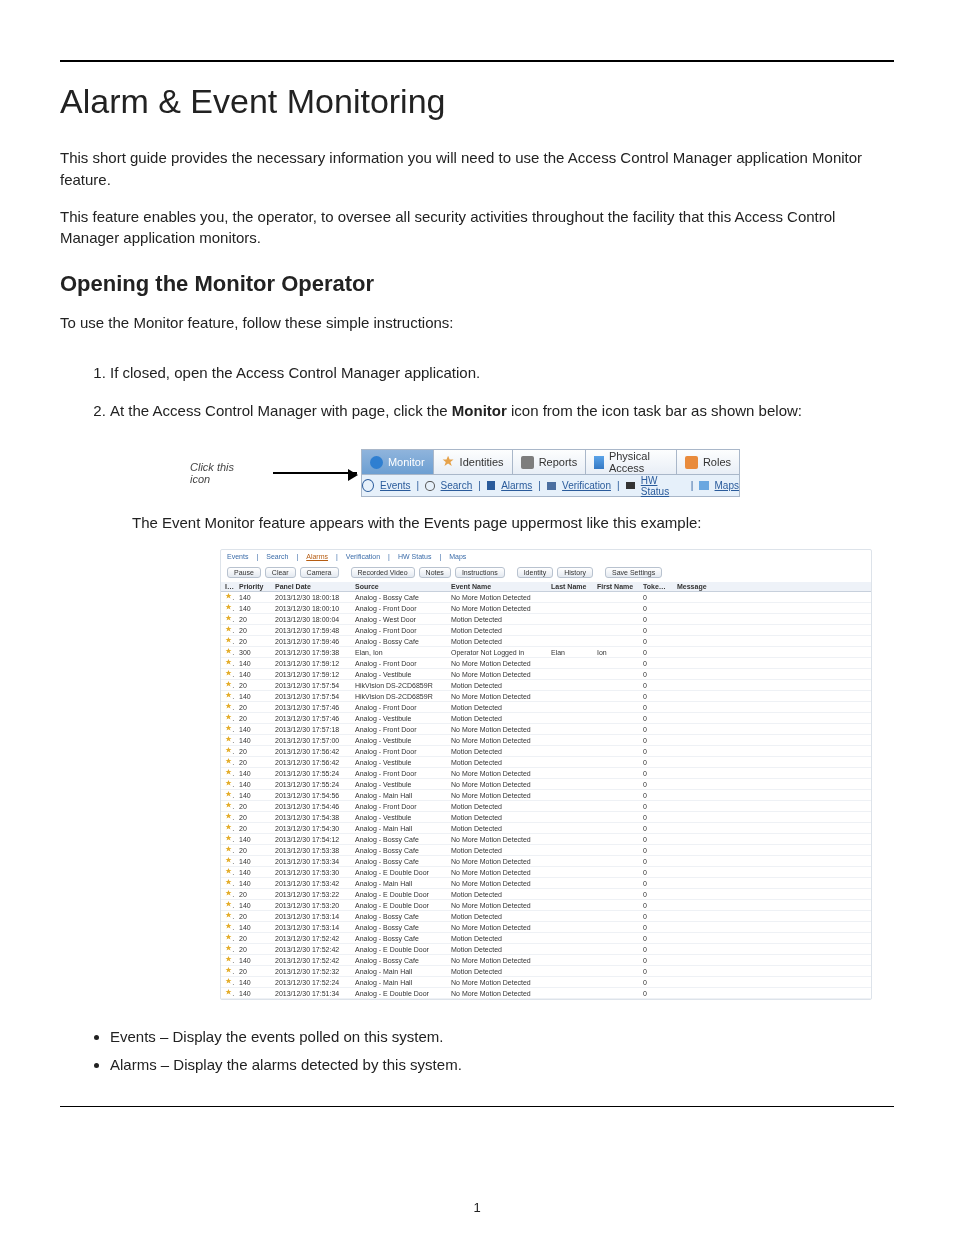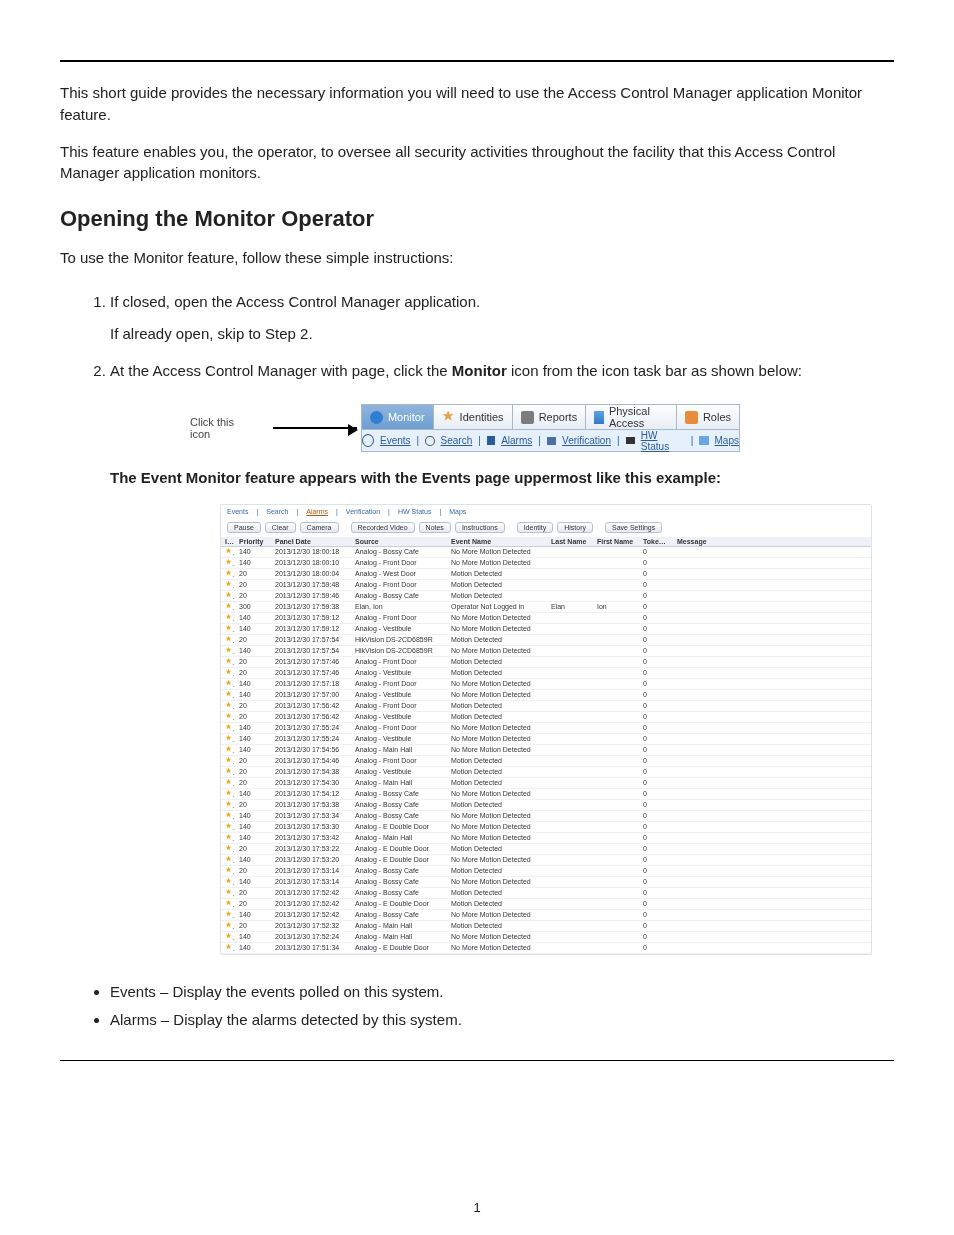--- a/index.html
+++ b/index.html
@@ -6,30 +6,30 @@
   .page {
     width:954px; min-height:1235px; margin:0 auto; box-sizing:border-box;
     padding:60px 60px 30px 60px; position:relative;
     font-family:Arial,Helvetica,sans-serif; color:#222;
   }
   hr.rule-top { border:none; border-top:2px solid #000; margin:0 0 20px; }
   hr.rule-bot { border:none; border-top:1px solid #000; margin:30px 0 10px; }
   h1.title { font-size:34px; font-weight:300; margin:12px 0 26px; }
   p.body, p.intro, li { font-size:15px; line-height:1.45; }
   h2.section { font-size:22px; font-weight:700; margin:22px 0 10px; }
-  ol.steps { padding-left:50px; margin:22px 0; }
+  ol.steps { padding-left:50px; margin:28px 0; }
   ol.steps > li { margin-bottom:16px; }
   ol.steps > li p { margin:10px 0; }
   ul.bullets { list-style:disc; padding-left:50px; margin:26px 0; }
   ul.bullets li { margin-bottom:6px; }
   .pagenum { position:absolute; bottom:20px; left:0; right:0; text-align:center; font-size:13px; }
 
   
   .toolbar-figure { width:550px; margin:6px 0 6px 130px; font-size:11px; }
-  .click-label { color:#444; margin-right:17px; display:inline-block; }
+  .click-label { font-style:italic; color:#444; margin-right:17px; display:inline-block; }
   .arrow-right {
     display:inline-block; width:85px; border-top:2px solid #000; vertical-align:middle; position:relative;
     margin-right:4px;
   }
   .arrow-right::after {
     content:""; position:absolute; right:-1px; top:-5px;
     border-left:10px solid #000; border-top:6px solid transparent; border-bottom:6px solid transparent;
   }
   .tb-row1, .tb-row2 { display:flex; align-items:stretch; border:1px solid #a9b7c9; }
   .tb-row1 { height:24px; }
@@ -89,31 +89,31 @@
   col.c-ln{width:46px}
   col.c-fn{width:46px}
   col.c-tok{width:34px}
   col.c-msg{width:auto}
 </style>
 </head>
 <body>
 
 <div class="page">
   <hr class="rule-top">
+  <h1 class="title">Alarm &amp; Event Monitoring</h1>
 
   <p class="intro">This short guide provides the necessary information you will need to use the Access Control Manager application Monitor feature.</p>
   <p class="intro">This feature enables you, the operator, to oversee all security activities throughout the facility that this Access Control Manager application monitors.</p>
 
   <h2 class="section">Opening the Monitor Operator</h2>
   <p class="body">To use the Monitor feature, follow these simple instructions:</p>
 
   <ol class="steps">
     <li>
       <span>If closed, open the Access Control Manager application.</span>
-      <p>If already open, skip to Step 2.</p>
     </li>
     <li>
       <span>At the Access Control Manager with page, click the </span><strong>Monitor</strong><span> icon from the icon task bar as shown below:</span>
     </li>
   </ol>
 
   <div class="toolbar-figure">
     <div class="toolbar-top-line">
       <span class="click-label">Click this icon</span>
       <span class="arrow-right"></span>
@@ -156,21 +156,21 @@
             <span class="sub-icon sub-hw"></span>
             <a>HW Status</a>
             <span class="sep"> | </span>
             <span class="sub-icon sub-maps"></span>
             <a>Maps</a>
           </div>
       </div>
     </div>
   </div>
 
-  <p class="body" style="margin-left:50px;font-weight:bold;">The Event Monitor feature appears with the Events page uppermost like this example:</p>
+  <p class="body" style="margin-left:72px;">The Event Monitor feature appears with the Events page uppermost like this example:</p>
 
   <div class="events-figure">
     <div class="ev-subnav" id="ev-subnav">
         <span>Events</span>
         <span class="sep">|</span>
         <span>Search</span>
         <span class="sep">|</span>
         <span class="sel">Alarms</span>
         <span class="sep">|</span>
         <span>Verification</span>

